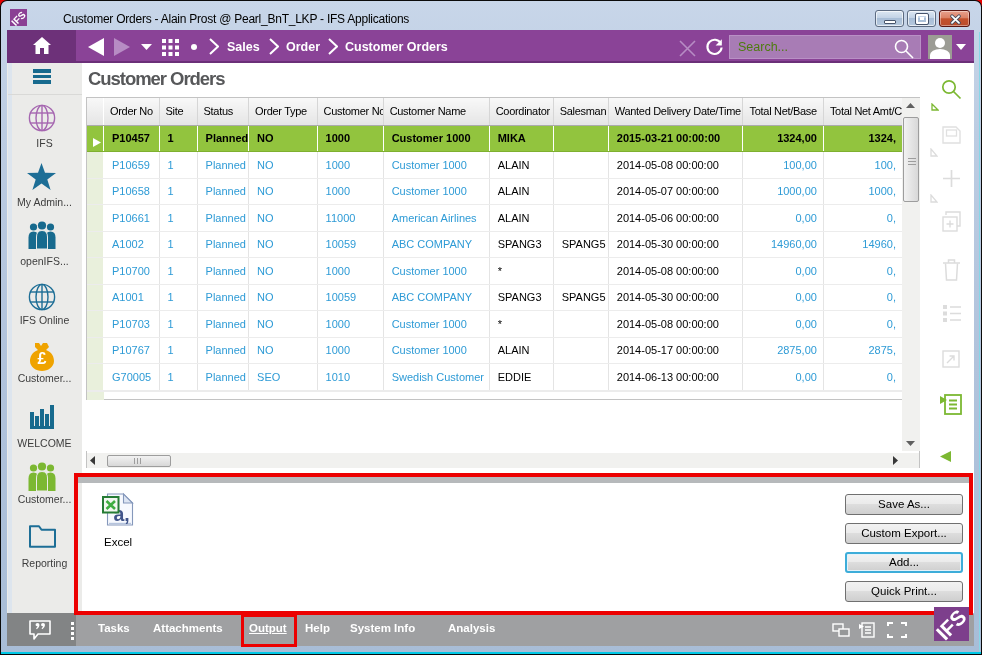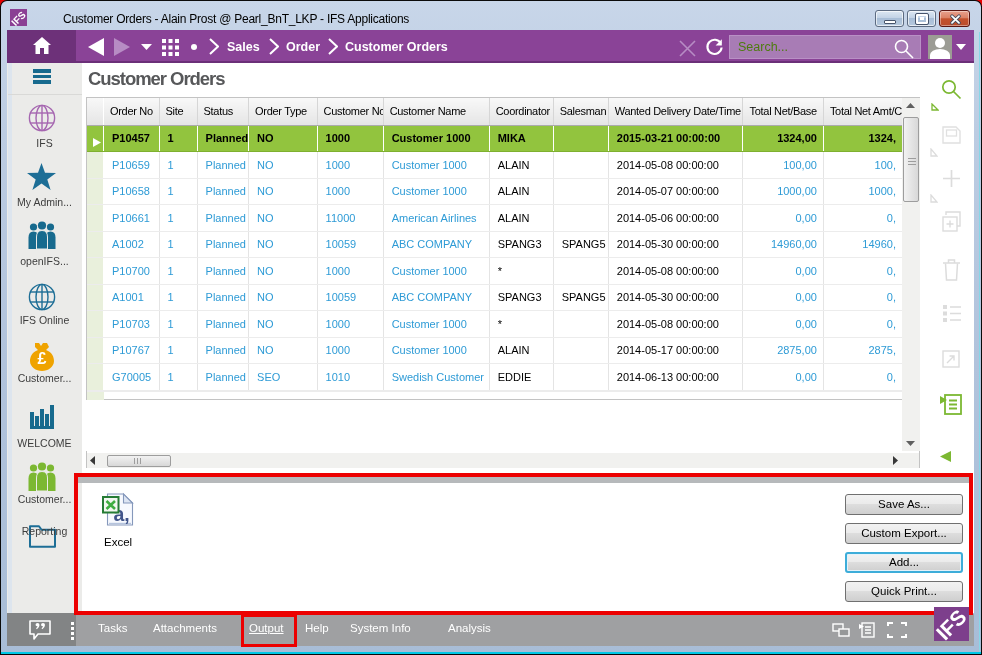--- a/index.html
+++ b/index.html
@@ -36,21 +36,21 @@
 
 #sidebar { position:absolute; left:7px; top:63px; width:75px; height:550px; background:#ebebe9; }
 #sidebar-scroll { position:absolute; left:1px; top:0; width:4px; height:100%; background:#dde5ee; }
 .sb-label { position:absolute; width:75px; text-align:center; font-size:10.5px; color:#3d3d3d; }
 
 #content { position:absolute; left:82px; top:63px; width:892px; height:550px; background:#fff; }
 #page-title { position:absolute; left:88px; top:68px; font-size:18.5px; font-weight:bold; color:#57585a; letter-spacing:-1.05px; }
 
 #bottombar { position:absolute; left:7px; top:614px; width:967px; height:32px; background:#9fa0a2; }
 #bb-left { position:absolute; left:7px; top:613px; width:69px; height:33px; background:#828485; }
-.bb-item { position:absolute; top:622px; color:#fff; font-weight:normal; font-size:11.5px; }
+.bb-item { position:absolute; top:622px; color:#fff; font-weight:bold; font-size:11.5px; }
 
 #red1 { position:absolute; left:74px; top:473px; width:899px; height:142px; border:4px solid #ec0000; z-index:4; }
 #red1-gray { position:absolute; left:0px; top:0px; width:100%; height:6px; background:#b6b9bb; }
 #red2 { position:absolute; left:241px; top:614px; width:56px; height:33px; border:3px solid #ec0000; z-index:7; }
 
 #grid { position:absolute; left:86px; top:97px; width:834px; border:1px solid #c3c3c3; }
 #grid table { border-collapse:collapse; table-layout:fixed; width:816px; font-size:11px; }
 #grid td { overflow:hidden; white-space:nowrap; padding:0 0 0 8px; }
 #grid .num { text-align:right; padding:0 6px 0 0; }
 #grid thead td { height:27px; background:linear-gradient(#f8f8f8,#e5e5e5); border-right:1px solid #d6d6d6; border-bottom:1px solid #ababab; color:#000; padding-left:6px; letter-spacing:-0.3px; }
@@ -221,21 +221,21 @@
       <circle cx="23.5" cy="7" r="3.6"></circle>
     <path d="M1.5 17.5 q0 -6 5 -6 q5 0 5 6 l0 12.5 l-10 0 Z"></path>
     <path d="M18.5 17.5 q0 -6 5 -6 q5 0 5 6 l0 12.5 l-10 0 Z"></path>
     <path d="M9.5 17 q0 -6.5 5.5 -6.5 q5.5 0 5.5 6.5 l0 13 l-11 0 Z" stroke="#ebebe9" stroke-width="1"></path>
   </g>
 </svg>
 <div class="sb-label" style="left:7px;top:493px">Customer...</div>
 <svg class="abs" style="left:29px;top:525px" width="27" height="23" viewBox="0 0 27 23">
   <path d="M1 21.8 L1 1.2 L10 1.2 L12.5 4.8 L26 4.8 L26 21.8 Z" stroke="#1d6e96" stroke-width="2" fill="none" stroke-linejoin="round"></path>
 </svg>
-<div class="sb-label" style="left:7px;top:525px">Reporting</div>
+<div class="sb-label" style="left:7px;top:557px">Reporting</div>
 
 <div id="content"></div>
 <div id="page-title">Customer Orders</div>
 
 <div id="grid">
 <table>
 <colgroup>
 <col style="width:16.5px">
         <col style="width:55.5px">
         <col style="width:38px">

